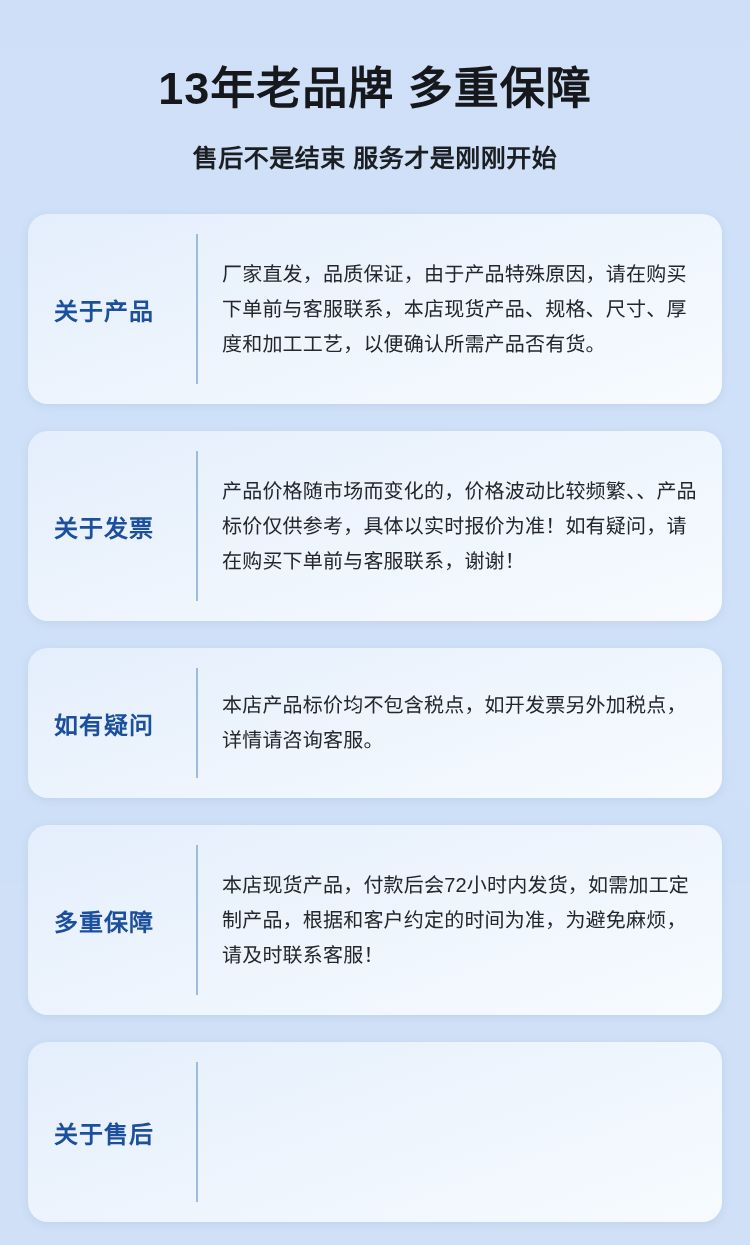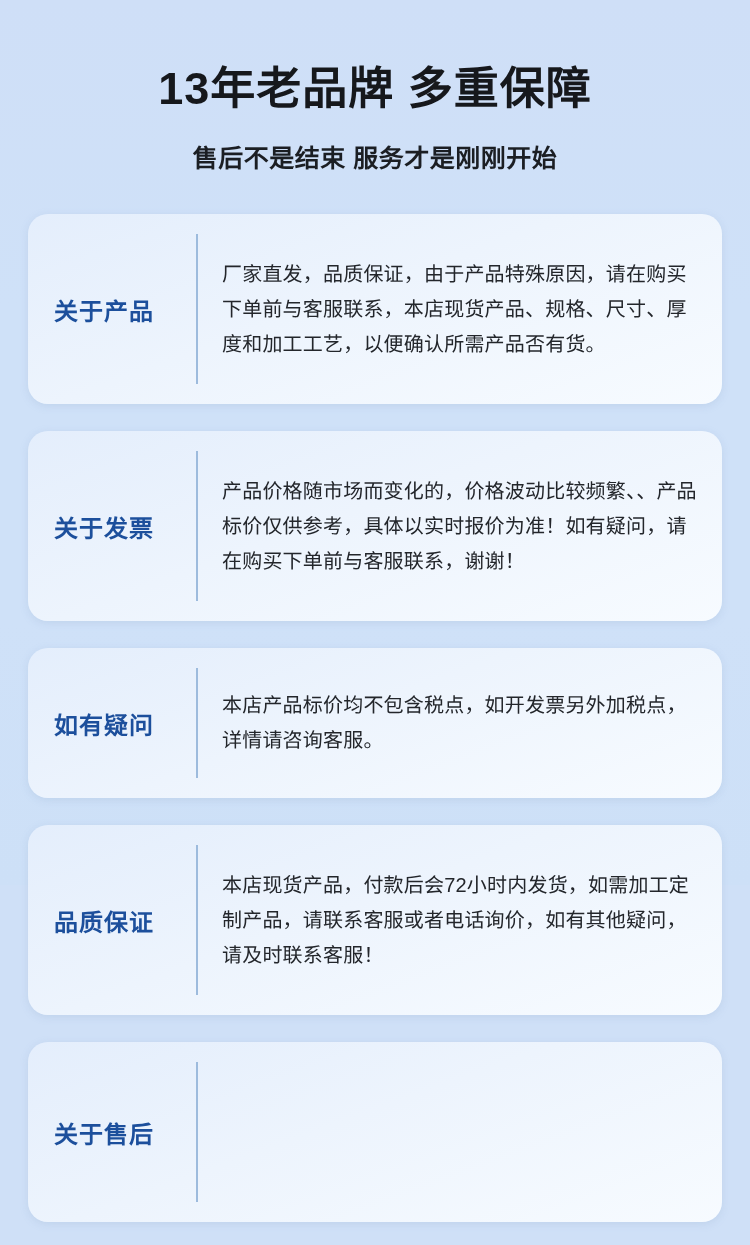--- a/index.html
+++ b/index.html
@@ -111,23 +111,23 @@
       <div class="card-text">产品价格随市场而变化的，价格波动比较频繁、、产品标价仅供参考，具体以实时报价为准！如有疑问，请在购买下单前与客服联系，谢谢！</div>
     </div>
 
     <div class="card card-h3">
       <div class="card-label">如有疑问</div>
       <div class="divider"></div>
       <div class="card-text">本店产品标价均不包含税点，如开发票另外加税点，详情请咨询客服。</div>
     </div>
 
     <div class="card card-h4">
-      <div class="card-label">品质保证</div>
+      <div class="card-label">多重保障</div>
       <div class="divider"></div>
-      <div class="card-text">本店现货产品，付款后会72小时内发货，如需加工定制产品，请联系客服或者电话询价，如有其他疑问，请及时联系客服！</div>
+      <div class="card-text">本店现货产品，付款后会72小时内发货，如需加工定制产品，根据和客户约定的时间为准，为避免麻烦，请及时联系客服！</div>
     </div>
 
     <div class="card card-h5">
       <div class="card-label">关于售后</div>
       <div class="divider"></div>
     </div>
 
   </div>
 </div>
 

